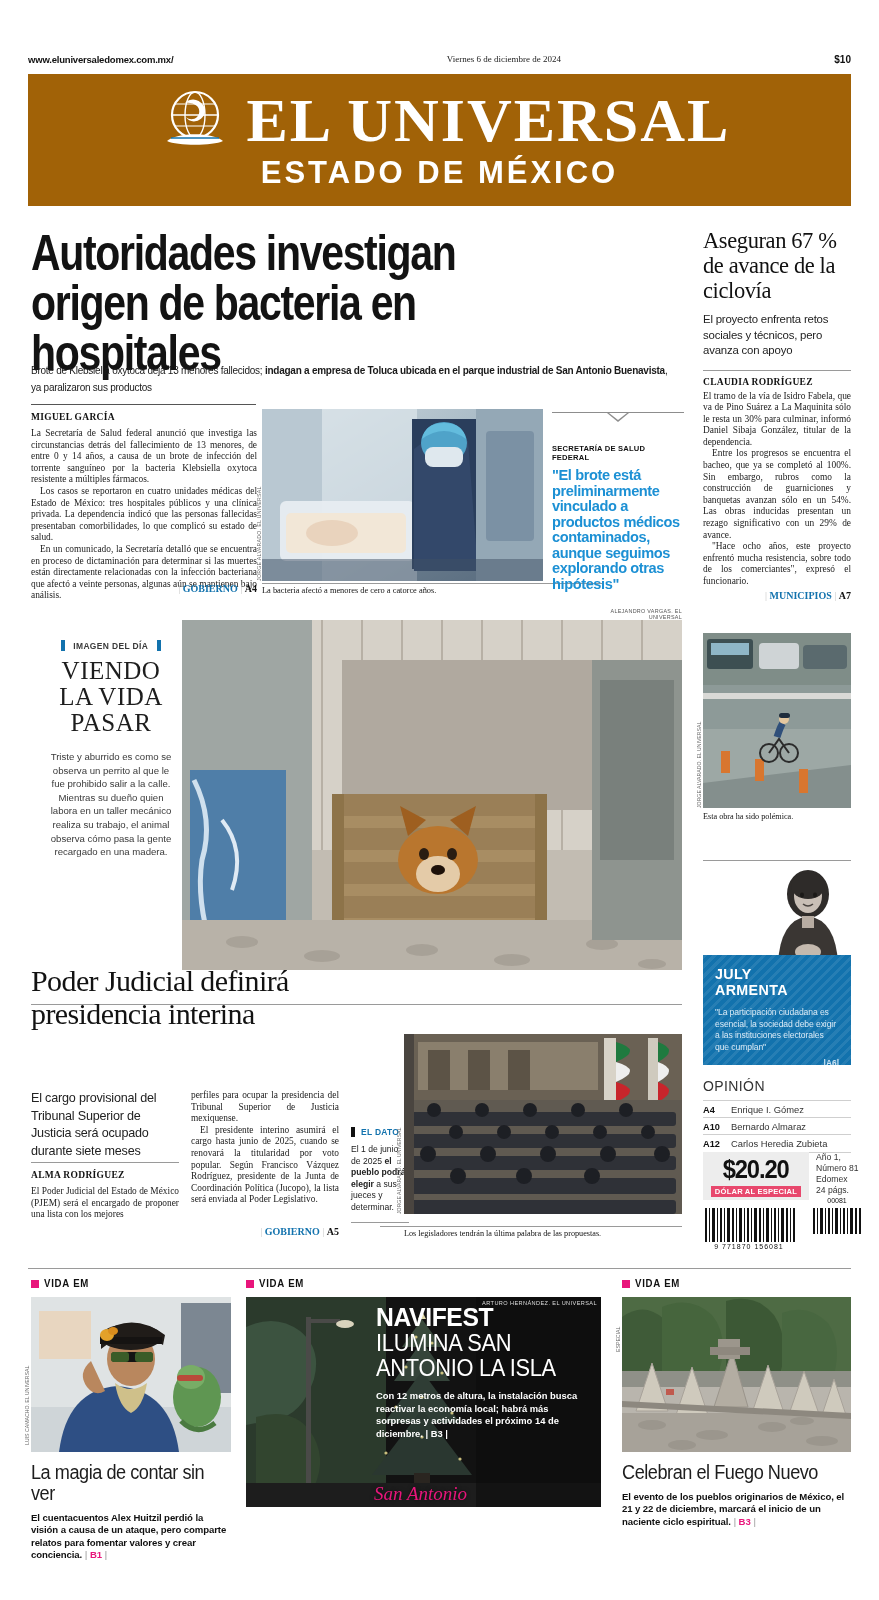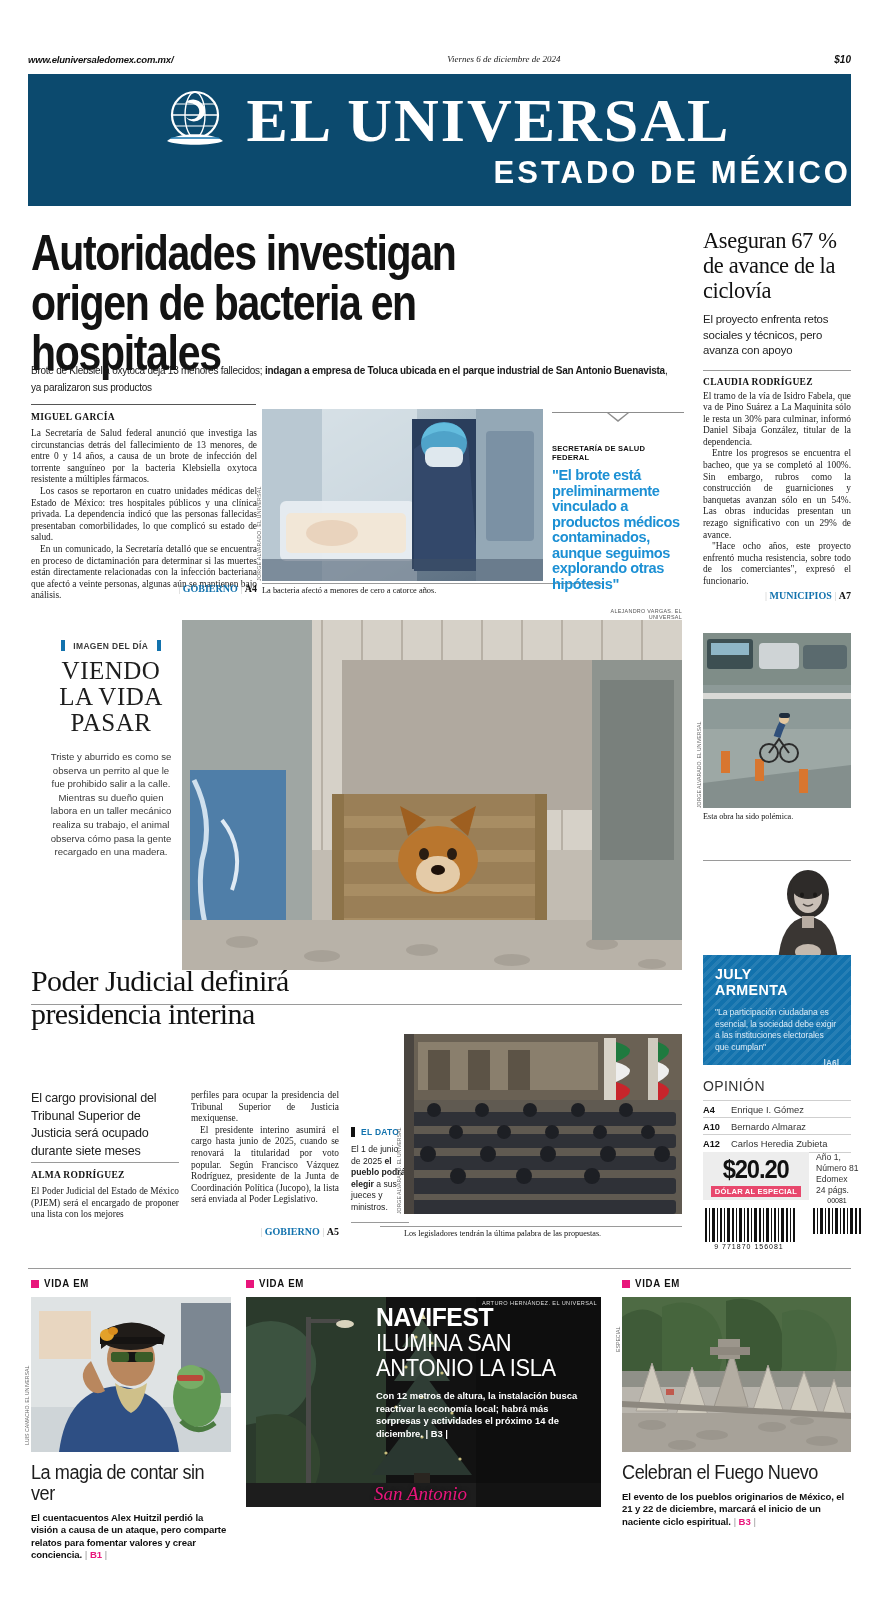--- a/index.html
+++ b/index.html
@@ -8,31 +8,31 @@
     background: #ffffff;
     font-family: "Liberation Sans", sans-serif;
     color: #1a1a1a;
     overflow: hidden;
   }
   .page { position: relative; width: 879px; height: 1600px; background:#fff; }
 
   
   .topbar {
     position:absolute; left:28px; top:50px; width:823px; height:18px;
-    display:flex; align-items:center; justify-content:space-between;font-style:italic;
+    display:flex; align-items:center; justify-content:space-between;
   }
   .topbar .url { font-size:9.5px; font-weight:bold; letter-spacing:-0.2px; color:#111; }
   .topbar .date { font-size:9px; color:#222; font-family:"Liberation Serif", serif; }
   .topbar .price { font-size:10px; font-weight:bold; color:#111; }
 
   
   .masthead {
     position:absolute; left:28px; top:74px; width:823px; height:132px;
-    background:#0c4a6e;
-    display:flex; flex-direction:column; align-items:flex-end; justify-content:center;
+    background:#a16207;
+    display:flex; flex-direction:column; align-items:center; justify-content:center;
   }
   .mast-row { display:flex; align-items:center; justify-content:center; width:100%; }
   .mast-globe { width:92px; height:62px; margin-right:6px; flex:0 0 auto; }
   .mast-title {
     font-family:"Liberation Serif", serif; font-weight:bold; color:#fff;
     font-size:62px; letter-spacing:2px; line-height:0.95;
     text-align:center;
   }
   .mast-sub {
     font-family:"Liberation Sans", sans-serif; font-weight:bold; color:#fff;
@@ -454,21 +454,21 @@
   </div>
   <div class="pj-secref section-ref">
     <span class="bar">|&nbsp;</span><span class="sec">GOBIERNO</span><span class="bar">&nbsp;|&nbsp;</span><span class="pg">A5</span>
   </div>
 
   <div class="dato">
     <div class="dato-kick">
       <span class="tick"></span>
       <span class="lbl">EL DATO</span>
     </div>
-    <div class="dato-txt"><span>El 1 de junio de 2025 </span><b>el pueblo podrá elegir</b><span> a sus jueces y ministros.</span></div>
+    <div class="dato-txt"><span>El 1 de junio de 2025 </span><b>el pueblo podrá elegir</b><span> a sus jueces y determinar.</span></div>
     <div class="dato-rule"></div>
   </div>
 
   <div class="cong-credit">JORGE ALVARADO. EL UNIVERSAL</div>
   <div class="cong-photo">
     <svg width="278" height="180" viewBox="0 0 278 180">
       <rect width="278" height="180" fill="#7c7468"></rect>
       <rect x="0" y="0" width="278" height="66" fill="#6a6154"></rect>
       <rect x="14" y="8" width="180" height="48" fill="#8a7f6d"></rect>
       <rect x="24" y="16" width="22" height="40" fill="#5c5346"></rect>

